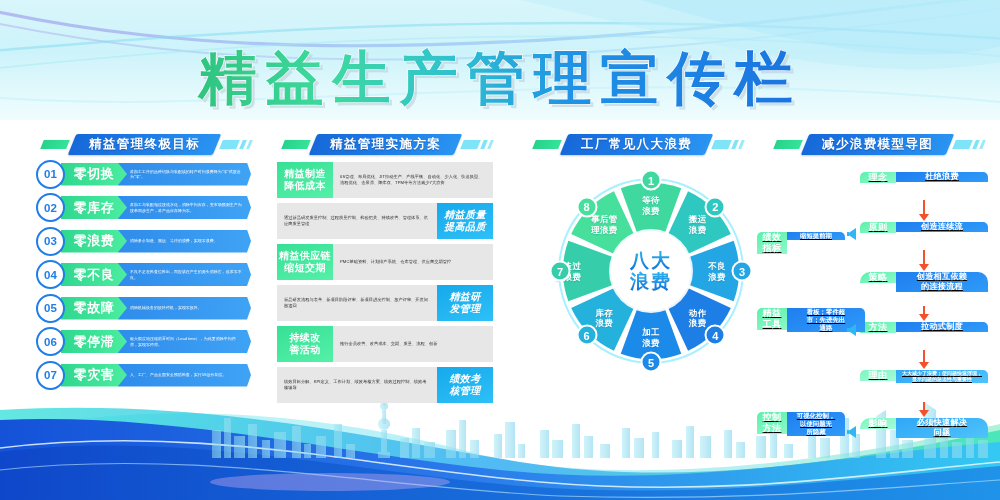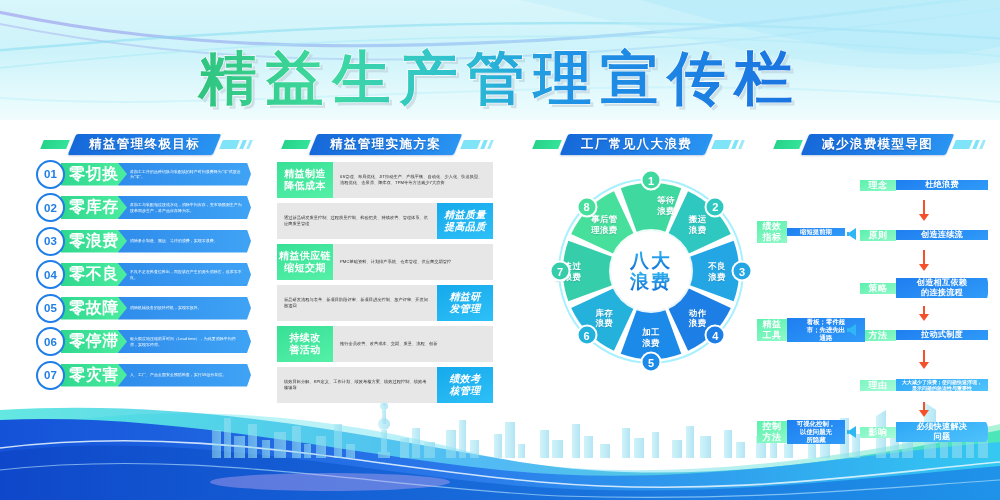--- a/index.html
+++ b/index.html
@@ -49,21 +49,21 @@
     display:flex;align-items:center;justify-content:center;
     color:#1f7ee8;font-weight:bold;font-size:11.5px;background:#fff;
     position:relative;z-index:3;flex:none;
   }
   .goal-title{
     margin-left:-4px;height:23px;width:66px;flex:none;position:relative;z-index:2;
     background:linear-gradient(90deg,#2fd78f,#4ced9f);
     display:flex;align-items:center;justify-content:center;
     clip-path:polygon(0 0,86% 0,100% 50%,86% 100%,0 100%);
   }
-  .goal-title span{color:#fff;font-weight:bold;font-size:16px;letter-spacing:.5px;}
+  .goal-title span{color:#fff;font-weight:bold;font-size:13px;letter-spacing:.5px;}
   .goal-desc{
     margin-left:-9px;height:23px;flex:1;position:relative;z-index:1;
     background:linear-gradient(90deg,#2f8ceb,#3fa3f5);
     clip-path:polygon(0 0,97% 0,100% 50%,97% 100%,0 100%);
     display:flex;align-items:center;
   }
   .goal-desc span{
     color:#fff;font-size:3.9px;line-height:5.4px;padding:0 9px 0 12px;
     display:block;letter-spacing:.1px;
   }
@@ -115,21 +115,21 @@
   }
   .seg-num{
     position:absolute;width:21px;height:21px;border-radius:50%;
     display:flex;align-items:center;justify-content:center;
     color:#fff;font-weight:bold;font-size:11px;transform:translate(-50%,-50%);
     border:2px solid #fff;box-sizing:border-box;
   }
 
   
   #col4{position:absolute;left:757px;top:160px;width:240px;height:240px;}
-  .mbox{position:absolute;display:flex;align-items:center;border-radius:5px;overflow:hidden;}
+  .mbox{position:absolute;display:flex;align-items:flex-start;border-radius:5px;overflow:hidden;text-decoration:underline;}
   .mbox .lt{
     flex:none;display:flex;flex-direction:column;align-items:center;justify-content:center;
     background:linear-gradient(160deg,#5cf0ad,#8ef9c8);
   }
   .mbox .lt span{color:#fff;font-weight:bold;font-size:9px;line-height:11px;letter-spacing:.4px;}
   .mbox .rt{
     flex:1;display:flex;align-items:center;justify-content:center;padding:0 5px;
     background:linear-gradient(160deg,#1f7ef0,#2f9bf8);
   }
   .mbox .rt span{
@@ -468,21 +468,21 @@
           <path d="M123.24205312353422,175.64029418433438 A88,88 0 0,1 62.757946876465795,175.6402941843344 L79.25361221657536,130.56377008378837 A40,40 0 0,0 106.74638778342464,130.56377008378837 Z" fill="#1b8ae9"></path>
           <path d="M55.94884842366079,172.8198732576489 A88,88 0 0,1 13.180126742351092,130.05115157633924 L56.718239428341406,109.84143253469965 A40,40 0 0,0 76.15856746530037,129.2817605716586 Z" fill="#24b2dc"></path>
           <path d="M10.359705815665606,123.24205312353422 A88,88 0 0,1 10.359705815665592,62.7579468764658 L55.43622991621163,79.25361221657536 A40,40 0 0,0 55.43622991621164,106.74638778342464 Z" fill="#35cdaa"></path>
           <path d="M13.180126742351078,55.94884842366079 A88,88 0 0,1 55.94884842366081,13.180126742351078 L76.15856746530037,56.7182394283414 A40,40 0 0,0 56.7182394283414,76.15856746530037 Z" fill="#47df9c"></path>
         </svg>
       <div class="wheel-ring"></div>
       <div class="wheel-hub">
         <b id="hub-l1">八大</b>
           <b id="hub-l2">浪费</b>
       </div>
-    <div class="seg-lbl" style="left: 108px; top: 27px;">等待
+    <div class="seg-lbl" style="left: 93px; top: 27px;">等待
 浪费</div>
         <div class="seg-num" style="left: 93px; top: 2px; background: rgb(63, 217, 160);">1</div>
         <div class="seg-lbl" style="left: 139.669px; top: 46.331px;">搬运
 浪费</div>
         <div class="seg-num" style="left: 157.347px; top: 28.6533px; background: rgb(46, 200, 192);">2</div>
         <div class="seg-lbl" style="left: 159px; top: 93px;">不良
 浪费</div>
         <div class="seg-num" style="left: 184px; top: 93px; background: rgb(36, 166, 228);">3</div>
         <div class="seg-lbl" style="left: 139.669px; top: 139.669px;">动作
 浪费</div>
@@ -556,21 +556,21 @@
       <div class="arw-d" style="left: 162px; top: 250px;"></div>
       <div class="mbox light" style="left: 103px; top: 258px; width: 128px; height: 28px; border-radius: 10px;">
         <div class="lt" style="width:36px">
           <span>影响</span>
         </div>
         <div class="rt">
           <span>必须快速解决
 问题</span>
         </div>
       </div>
-      <div class="mbox lblue" style="left: 0px; top: 46px; width: 88px; height: 52px;">
+      <div class="mbox lblue" style="left: 0px; top: 72px; width: 88px; height: 52px;">
         <div class="lt" style="width:30px">
           <span>绩效</span>
           <span>指标</span>
         </div>
         <div class="rt">
           <span class="tiny" style="font-size:6.4px;line-height:8px">缩短提前期</span>
         </div>
       </div>
       <div class="arw-l-stem" style="left: 90px; top: 72px; width: 2px;"></div>
       <div class="arw-l" style="left: 90px; top: 68px;"></div>

